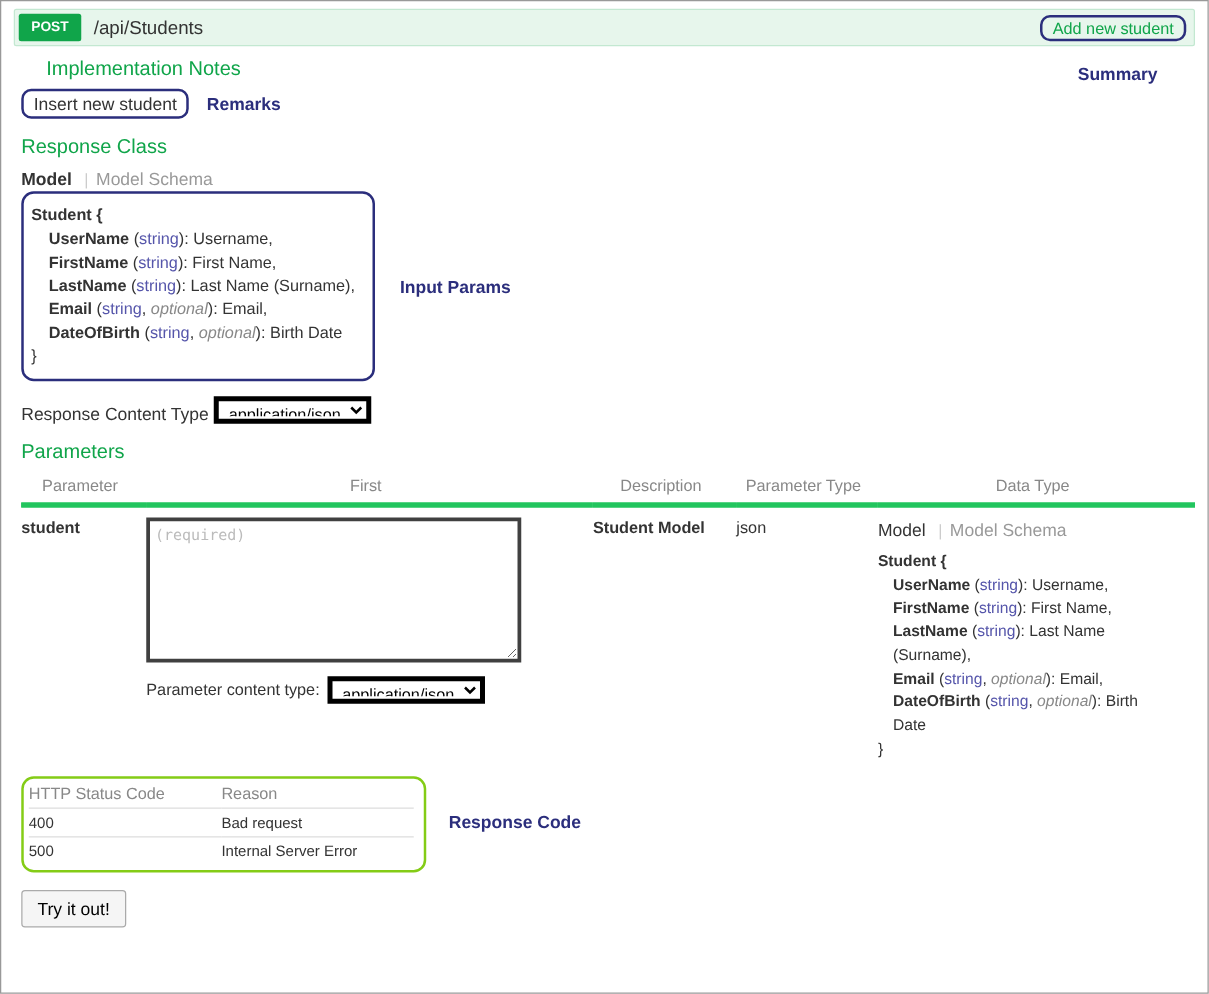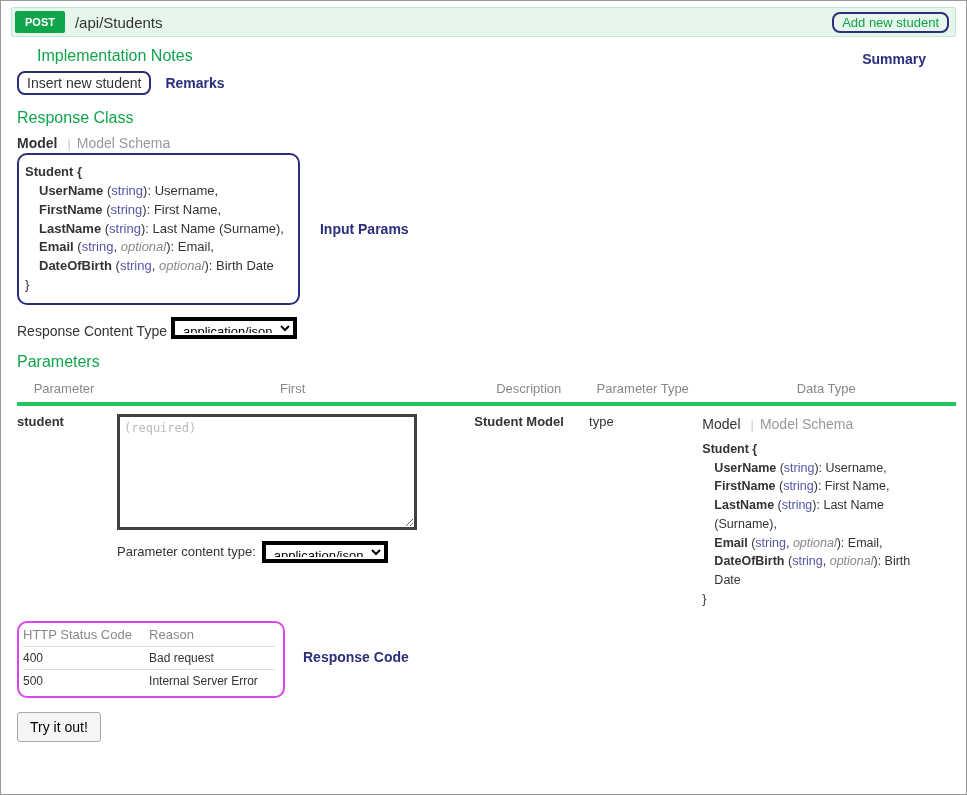--- a/index.html
+++ b/index.html
@@ -90,22 +90,22 @@
   .pct-row { margin-top:8px; font-size:13px; display:flex; align-items:center; gap:6px;}
   .desc-bold { font-weight:bold; }
   .dt-tabs { font-size:13px; margin-bottom:6px;}
   .dt-model {
     font-size:12.5px; line-height:1.5;
     max-width:210px;
   }
   .dt-model .indent { padding-left:12px; }
   .errs-annot-row { display:flex; align-items:flex-start; gap:18px; margin-top:4px;}
   .errs-box {
-    border:2px solid #d946ef; border-radius:10px;
-    padding:2px 8px 4px 4px; width:268px;
+    border:2px solid #84cc16; border-radius:10px;
+    padding:2px 8px 4px 4px; width:324px;
   }
   table.errs { width:100%; border-collapse:collapse; }
   table.errs th {
     text-align:left; color:#888; font-weight:normal;
     font-size:13px; padding:2px 6px 4px 0;
   }
   table.errs td {
     font-size:12px; padding:4px 6px 4px 0;
     border-top:1px solid #ddd;
   }
@@ -184,21 +184,21 @@
           <td>
             <textarea class="val" placeholder="(required)" style=""></textarea>
             <div class="pct-row">
               <span>Parameter content type:</span>
               <select>
                 <option>application/json</option>
               </select>
             </div>
           </td>
           <td class="desc-bold">Student Model</td>
-          <td>type</td>
+          <td>json</td>
           <td>
             <div class="dt-tabs">
               <span class="tab active" style="font-weight:normal;">Model</span><span class="tab-sep">|</span><span class="tab inactive">Model Schema</span>
             </div>
             <div class="dt-model">
               <div><span class="prop">Student {</span></div>
               <div class="indent" id="dt-model-props">
                   <div><span class="prop">UserName</span> (<span class="ptype">string</span>): Username,</div>
                   <div><span class="prop">FirstName</span> (<span class="ptype">string</span>): First Name,</div>
                   <div><span class="prop">LastName</span> (<span class="ptype">string</span>): Last Name (Surname),</div>

